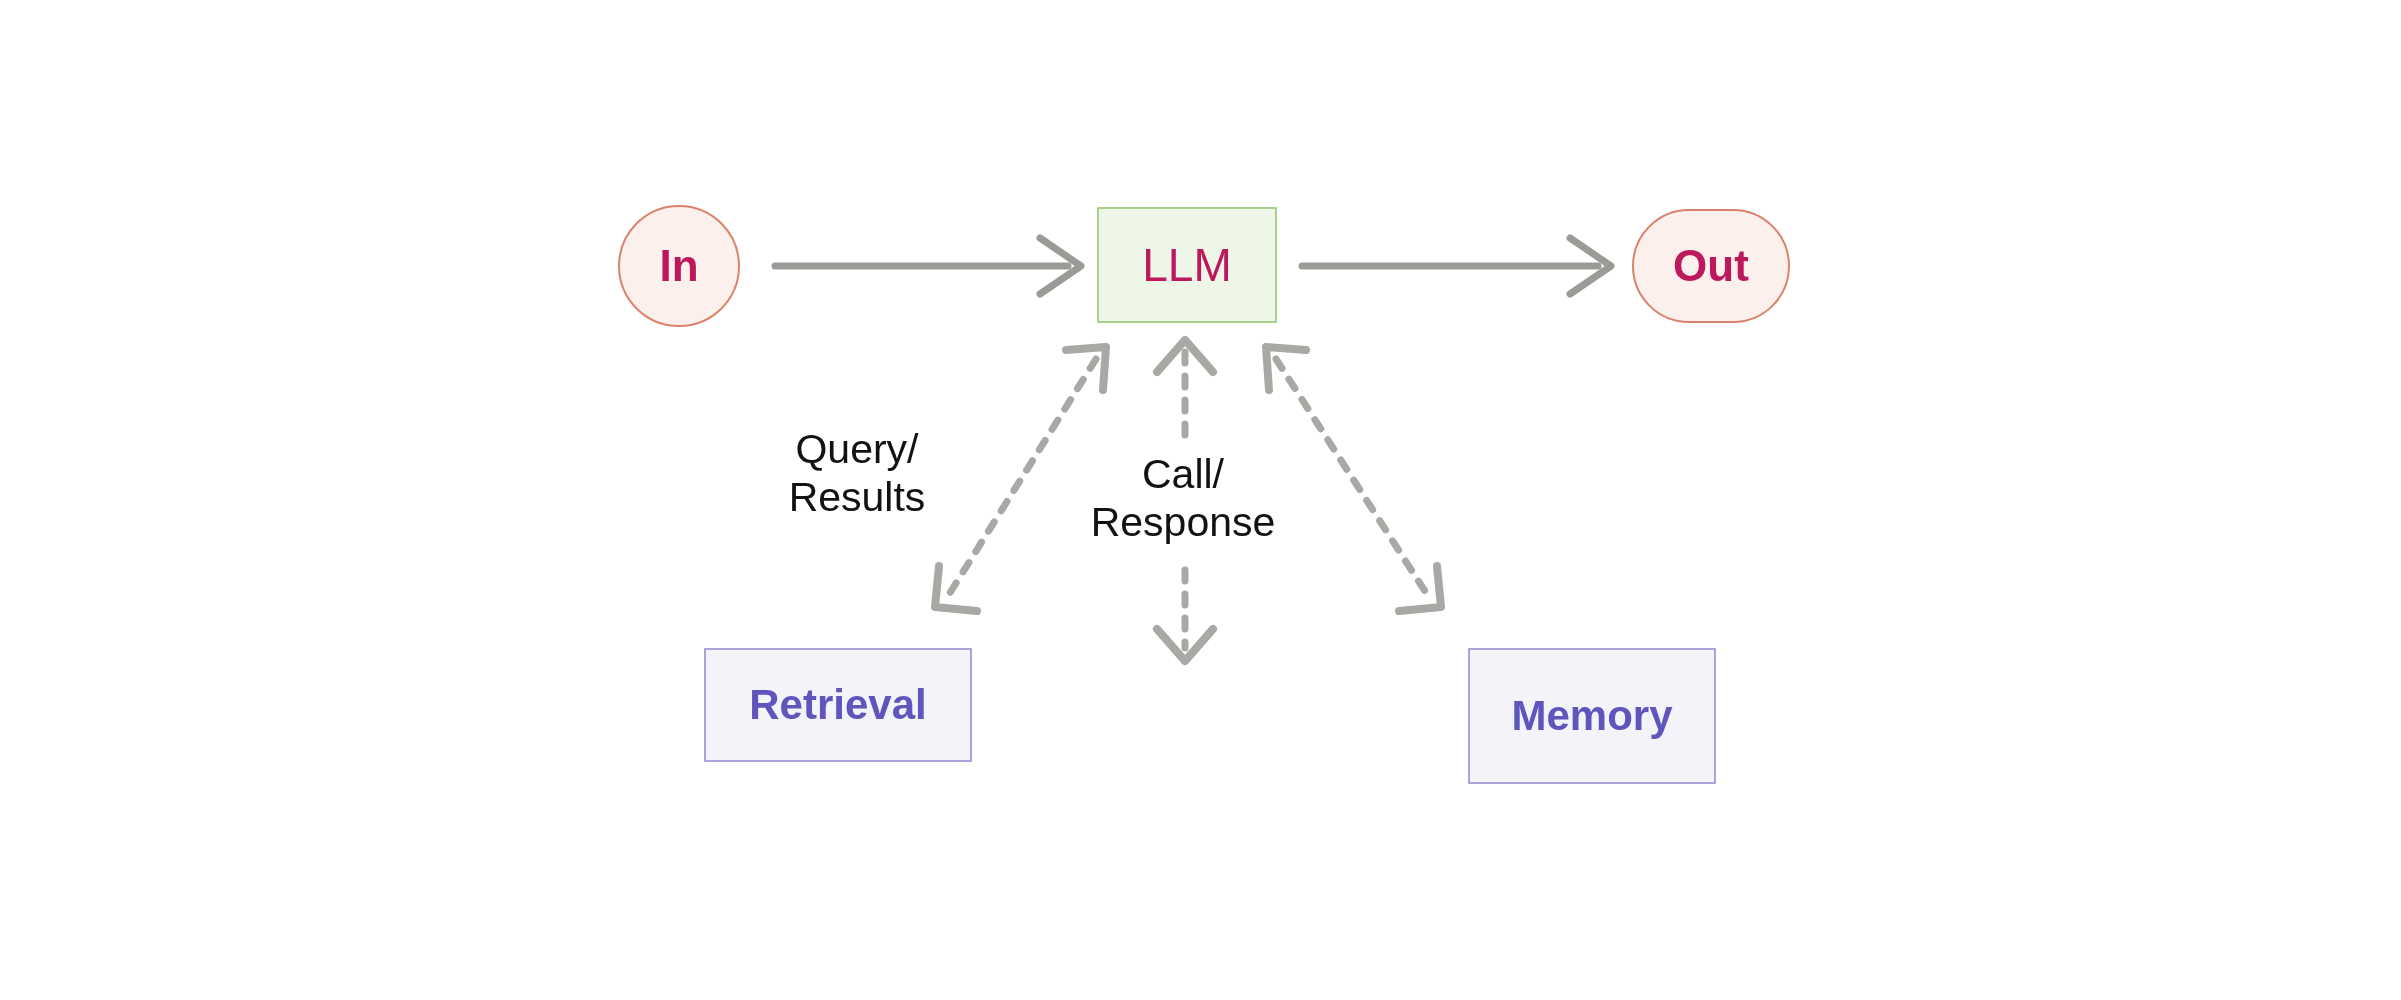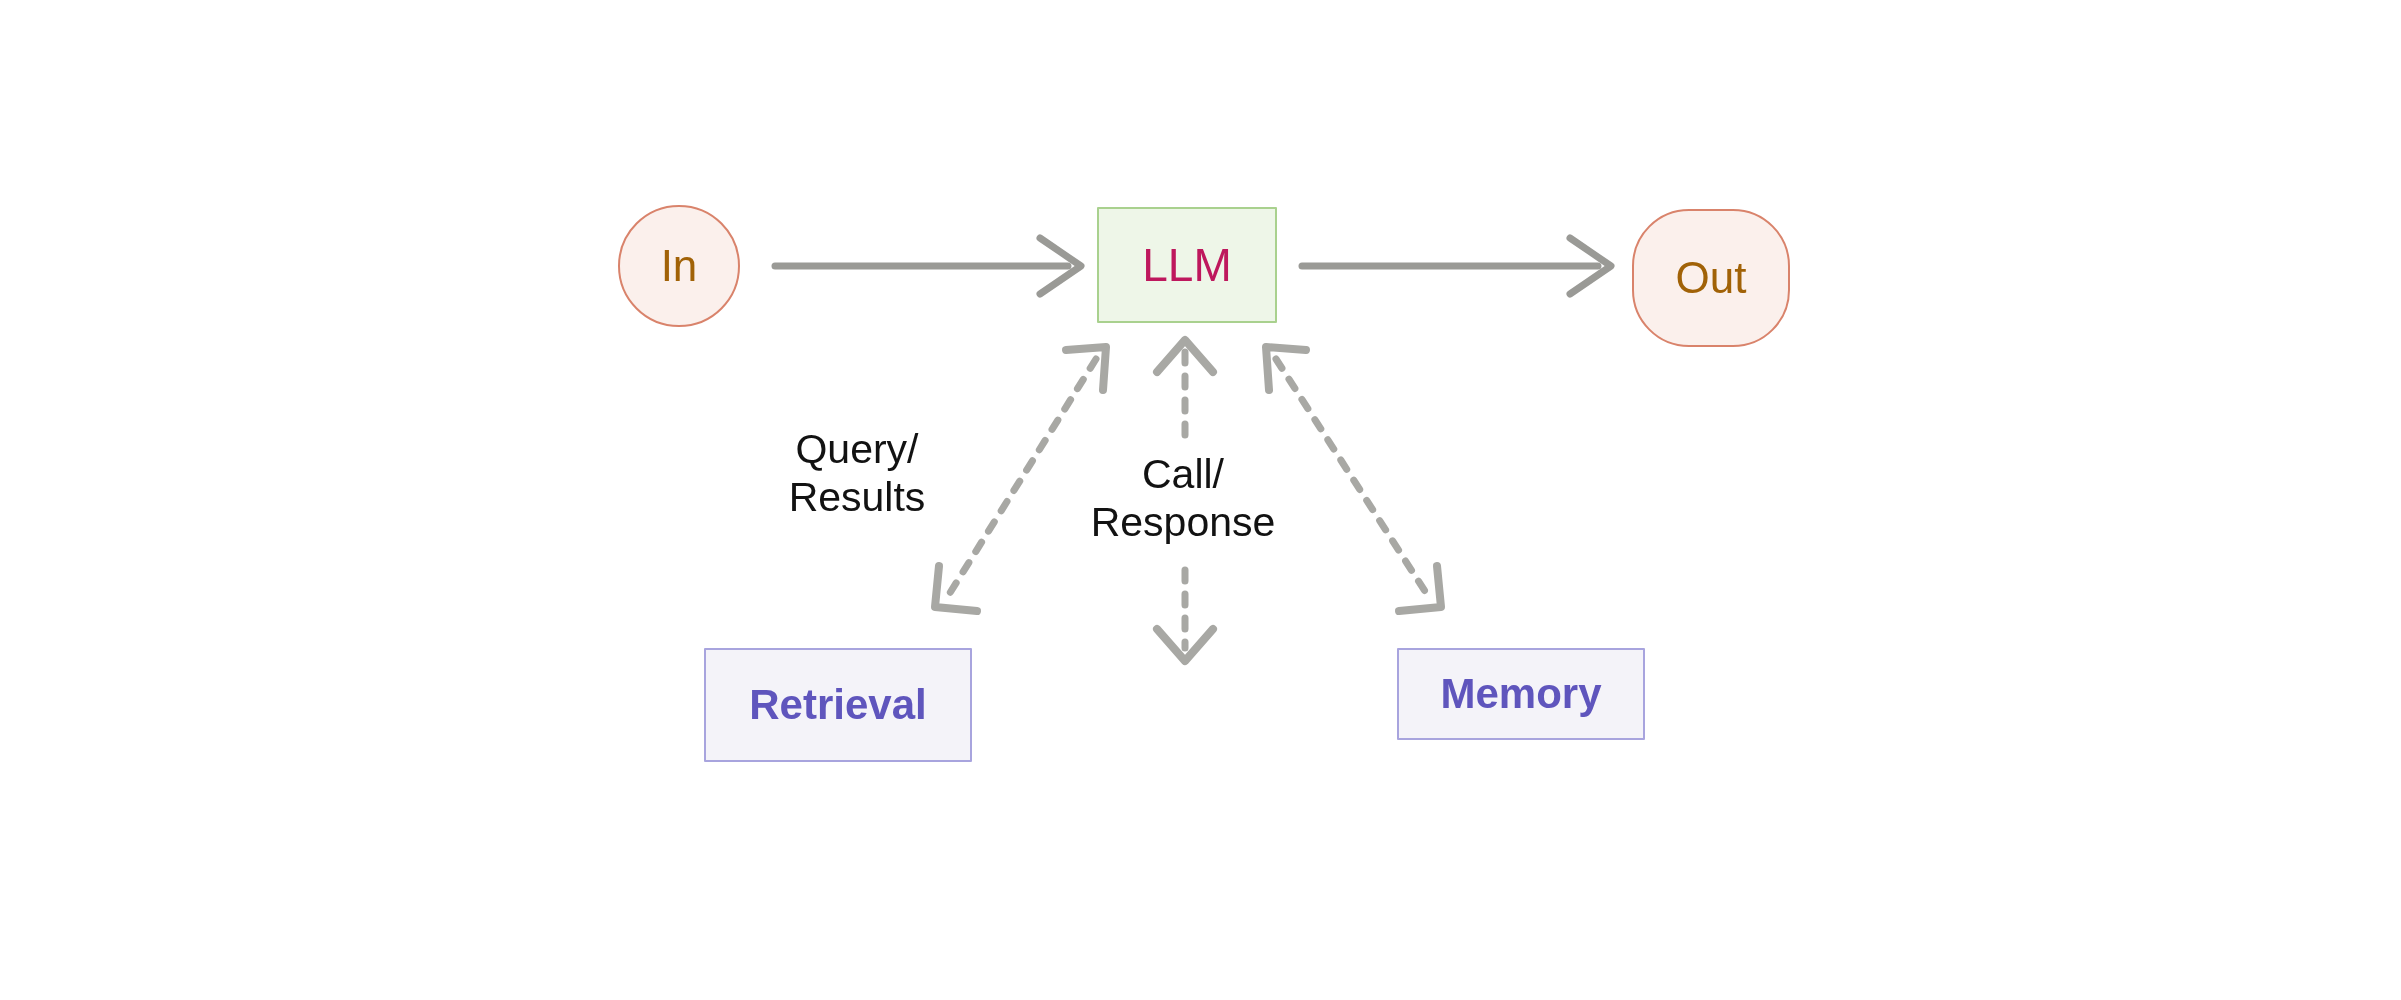--- a/index.html
+++ b/index.html
@@ -37,36 +37,36 @@
     text-align: center;
     line-height: 1.05;
     white-space: nowrap;
     z-index: 3;
   }
 
   
   .terminal {
     background: #fbf0ec;
     border: 2.5px solid #d9836b;
-    color: #a16207;
-    font-weight: normal;
+    color: #be185d;
+    font-weight: bold;
   }
   #node-in {
     left: 618px;
     top: 205px;
     width: 122px;
     height: 122px;
     border-radius: 61px;
     font-size: 44px;
   }
   #node-out {
     left: 1632px;
     top: 209px;
     width: 158px;
-    height: 138px;
+    height: 114px;
     border-radius: 57px;
     font-size: 44px;
   }
 
   
   #node-llm {
     left: 1097px;
     top: 207px;
     width: 180px;
     height: 116px;
@@ -93,24 +93,24 @@
     width: 268px;
     height: 114px;
   }
   #node-tools {
     left: 1089px;
     top: 684px;
     width: 190px;
     height: 108px;
   }
   #node-memory {
-    left: 1397px;
+    left: 1468px;
     top: 648px;
     width: 248px;
-    height: 92px;
+    height: 136px;
   }
 
   
   .edge-label {
     position: absolute;
     color: #121212;
     font-size: 41px;
     line-height: 1.18;
     text-align: center;
     white-space: pre-line;

